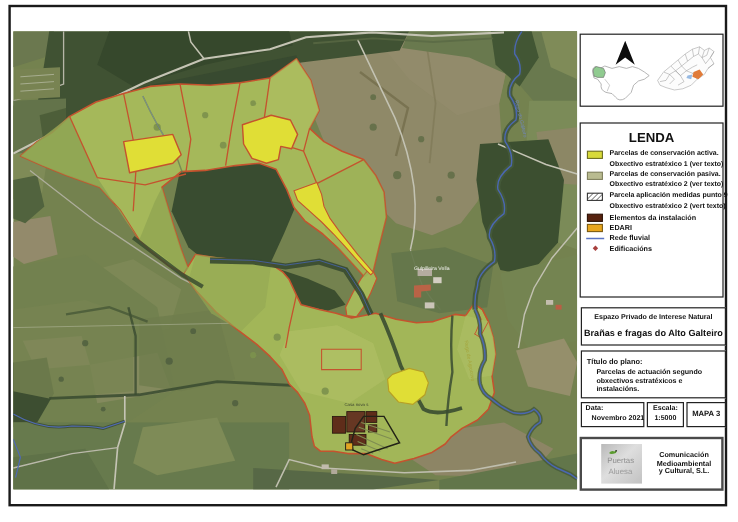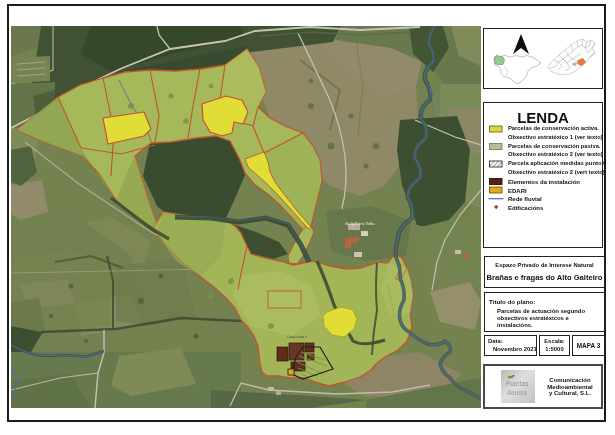--- a/index.html
+++ b/index.html
@@ -295,21 +295,21 @@
 <path d="M69 31 L74 33 L71 38 L66 39 M75 26 L79 30 L74 33 M81 21 L84 26 L79 30 M87 16 L89 22 L84 26 M93 12 L94 18 L89 22 M99 10 L98 16 L94 18 M103 13 L101 19 L98 16 M107 11 L105 17 L101 19 M111 14 L108 19 M108 19 L104 24 L101 19 M111 24 L106 28 M84 26 L88 30 L83 34 L79 30 M88 30 L93 27 L97 25 M97 37 L93 32 L88 30 M83 34 L86 39 L81 42 M74 33 L78 37 L74 41 M93 32 L97 31 M79 30 L83 34"></path>
 </g>
 
 <path d="M94 31 L99 29 L102 33 L98 37 L93 35 Z" fill="#e07b39"></path>
 <path d="M89 34 L93 33 L92 37 L88 36 Z" fill="#85aede" fill-opacity="0.85"></path>
 </svg>
 </div>
 
 <div class="abs" style="left:483px;top:102px;width:118px;height:144px;border:1px solid #222;background:#fff;">
 
-  <div class="abs" style="left:0;top:6px;width:118px;text-align:center;font-size:15px;font-weight:bold;color:#111;">LENDA</div>
+  <div class="abs" style="left:0;top:6px;width:118px;text-align:center;font-size:11px;font-weight:bold;color:#111;">LENDA</div>
   <svg class="abs" style="left:0;top:0;" width="118" height="144" viewBox="0 0 118 144">
     <defs>
       <pattern id="hatch" width="3" height="3" patternTransform="rotate(45)" patternUnits="userSpaceOnUse">
         <rect width="3" height="3" fill="#ffffff"></rect>
         <line x1="0" y1="0" x2="0" y2="3" stroke="#333" stroke-width="1"></line>
       </pattern>
     </defs>
 
     <rect x="5.5" y="23" width="12.5" height="6" fill="#d8da3a" stroke="#6b6b1c" stroke-width="0.9"></rect>
 

